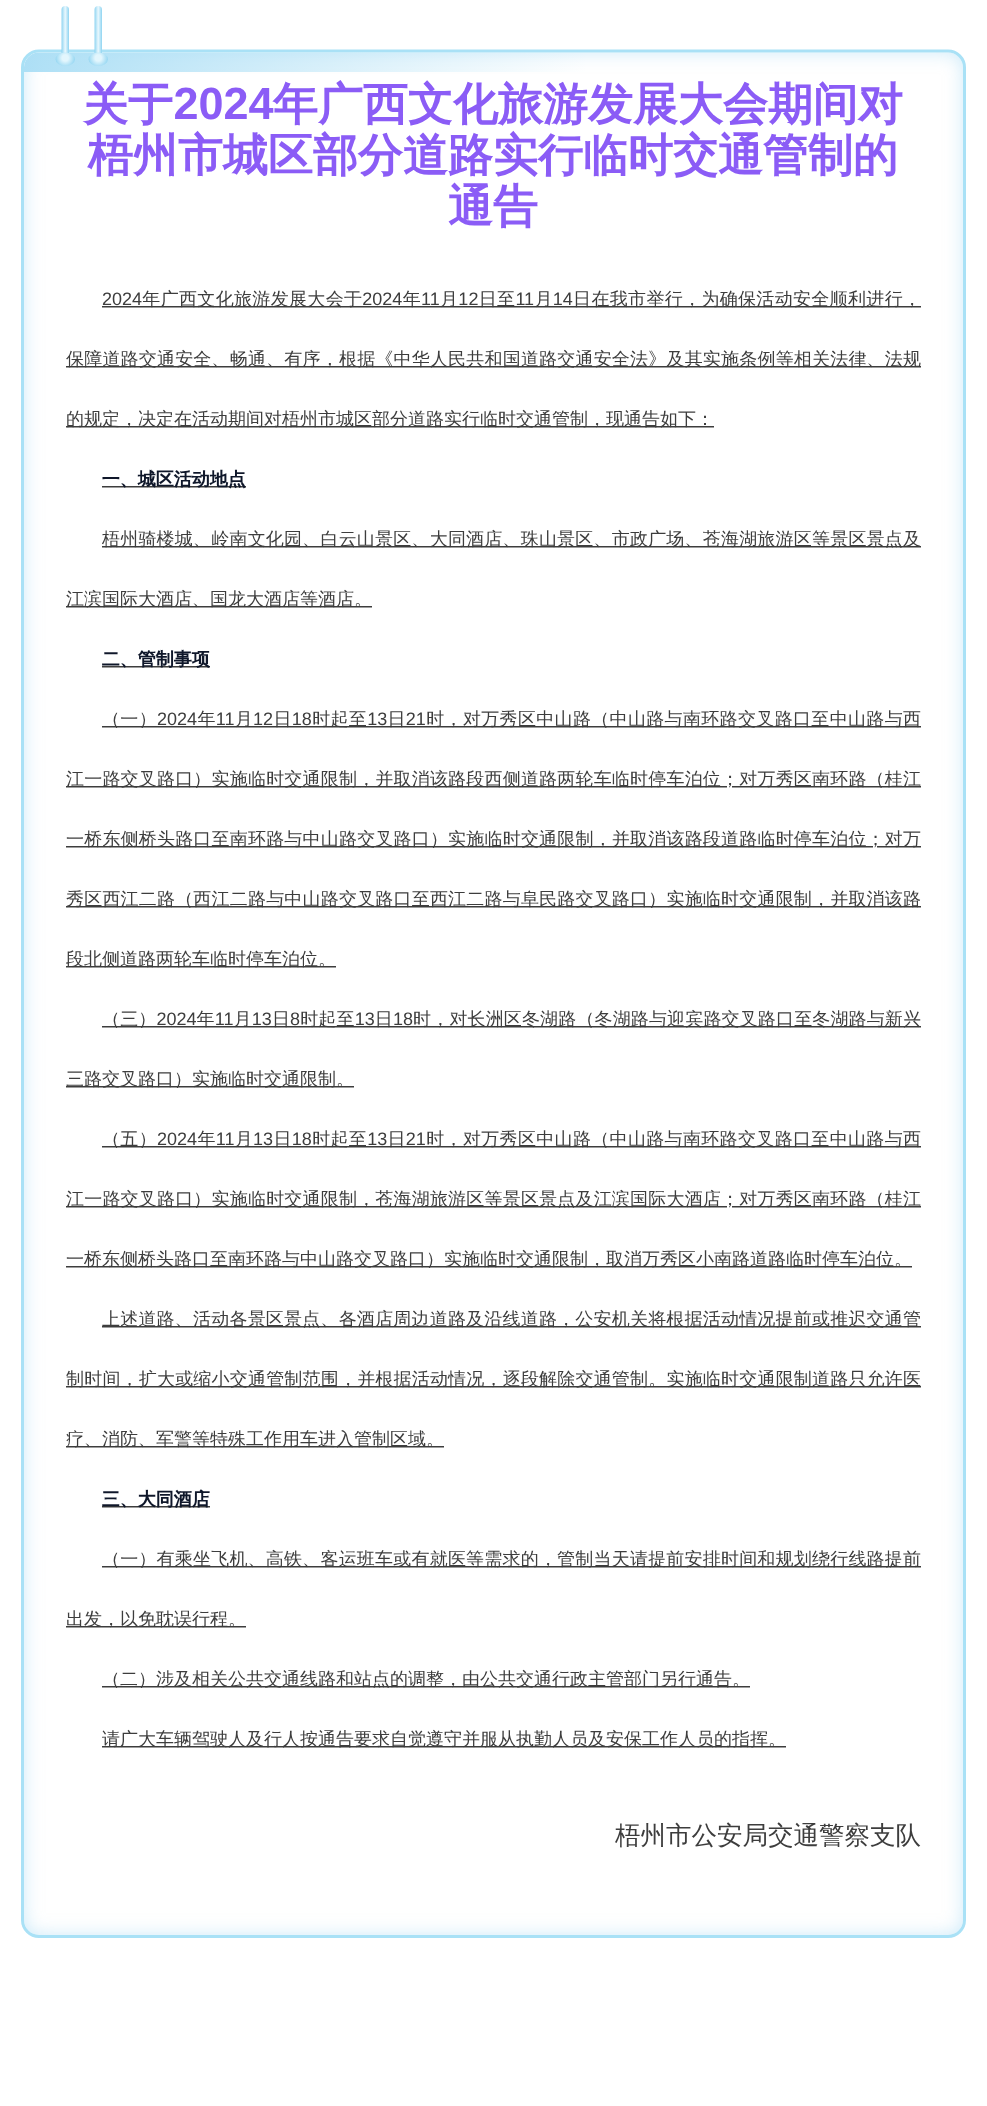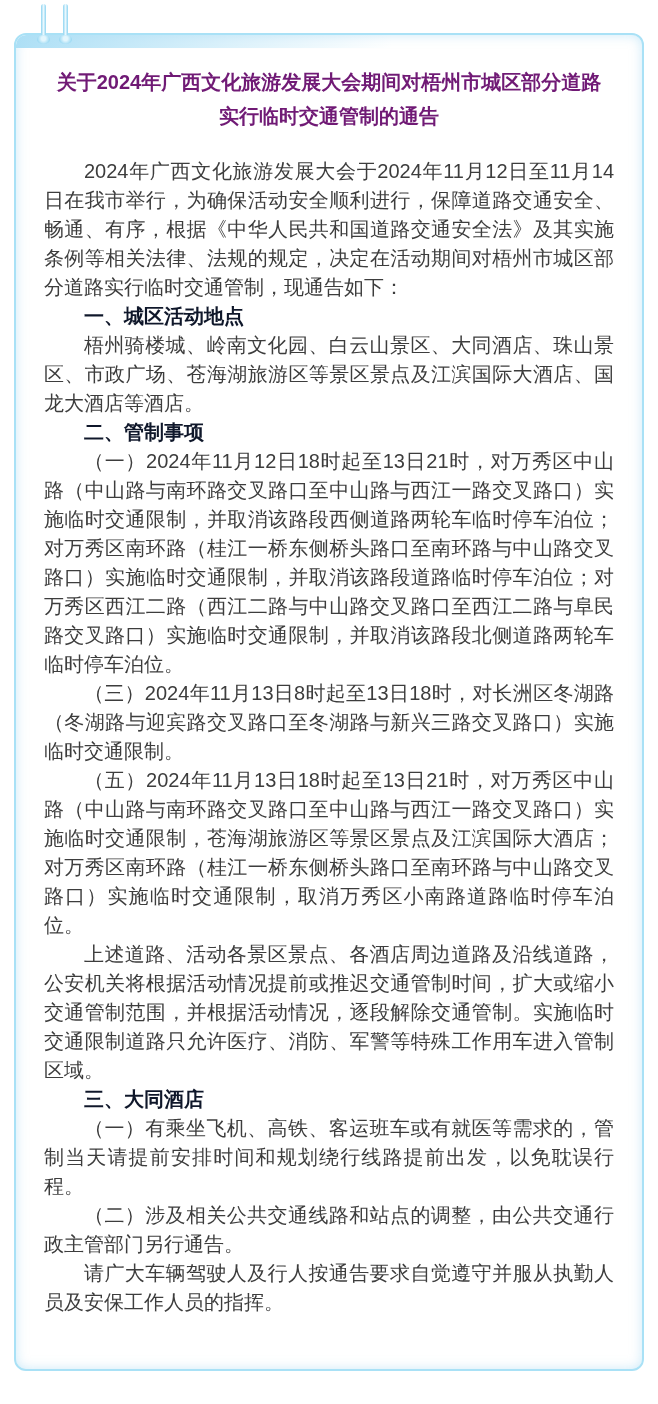--- a/index.html
+++ b/index.html
@@ -49,28 +49,28 @@
   }
   .pin .foot {
     width: 13px; height: 9px;
     margin: -3px auto 0 auto;
     background: radial-gradient(circle at 50% 40%, #e3f6fd 0 25%, #9bd9f3 75%);
     border-radius: 50%;
   }
 
   
   .title {
-    margin: 14px 6px 24px 6px;
+    margin: 2px 6px 24px 6px;
     text-align: center;
-    font-size: 20px;
+    font-size: 30px;
     line-height: 34px;
     font-weight: bold;
-    color: #701a75;
+    color: #8b5cf6;
   }
-  .body-text { font-size: 20px; line-height: 29px; color: #3d3d3d; }
+  .body-text { font-size: 12px; line-height: 40px; color: #3d3d3d; text-decoration: underline; }
   .body-text p { margin: 0; }
   .para-body {
     text-indent: 2em;
     text-align: justify;
   }
   .para-heading {
     text-indent: 2em;
     font-weight: bold;
     color: #0f172a;
   }
@@ -106,13 +106,17 @@
       <p class="para-body">（一）2024年11月12日18时起至13日21时，对万秀区中山路（中山路与南环路交叉路口至中山路与西江一路交叉路口）实施临时交通限制，并取消该路段西侧道路两轮车临时停车泊位；对万秀区南环路（桂江一桥东侧桥头路口至南环路与中山路交叉路口）实施临时交通限制，并取消该路段道路临时停车泊位；对万秀区西江二路（西江二路与中山路交叉路口至西江二路与阜民路交叉路口）实施临时交通限制，并取消该路段北侧道路两轮车临时停车泊位。</p>
       <p class="para-body">（三）2024年11月13日8时起至13日18时，对长洲区冬湖路（冬湖路与迎宾路交叉路口至冬湖路与新兴三路交叉路口）实施临时交通限制。</p>
       <p class="para-body">（五）2024年11月13日18时起至13日21时，对万秀区中山路（中山路与南环路交叉路口至中山路与西江一路交叉路口）实施临时交通限制，苍海湖旅游区等景区景点及江滨国际大酒店；对万秀区南环路（桂江一桥东侧桥头路口至南环路与中山路交叉路口）实施临时交通限制，取消万秀区小南路道路临时停车泊位。</p>
       <p class="para-body">上述道路、活动各景区景点、各酒店周边道路及沿线道路，公安机关将根据活动情况提前或推迟交通管制时间，扩大或缩小交通管制范围，并根据活动情况，逐段解除交通管制。实施临时交通限制道路只允许医疗、消防、军警等特殊工作用车进入管制区域。</p>
       <p class="para-heading">三、大同酒店</p>
       <p class="para-body">（一）有乘坐飞机、高铁、客运班车或有就医等需求的，管制当天请提前安排时间和规划绕行线路提前出发，以免耽误行程。</p>
       <p class="para-body">（二）涉及相关公共交通线路和站点的调整，由公共交通行政主管部门另行通告。</p>
       <p class="para-body">请广大车辆驾驶人及行人按通告要求自觉遵守并服从执勤人员及安保工作人员的指挥。</p>
     </div>
 
+  <div class="signature">
+    <p class="unit">梧州市公安局交通警察支队</p>
+
+  </div>
 </div>
 
 </body></html>

